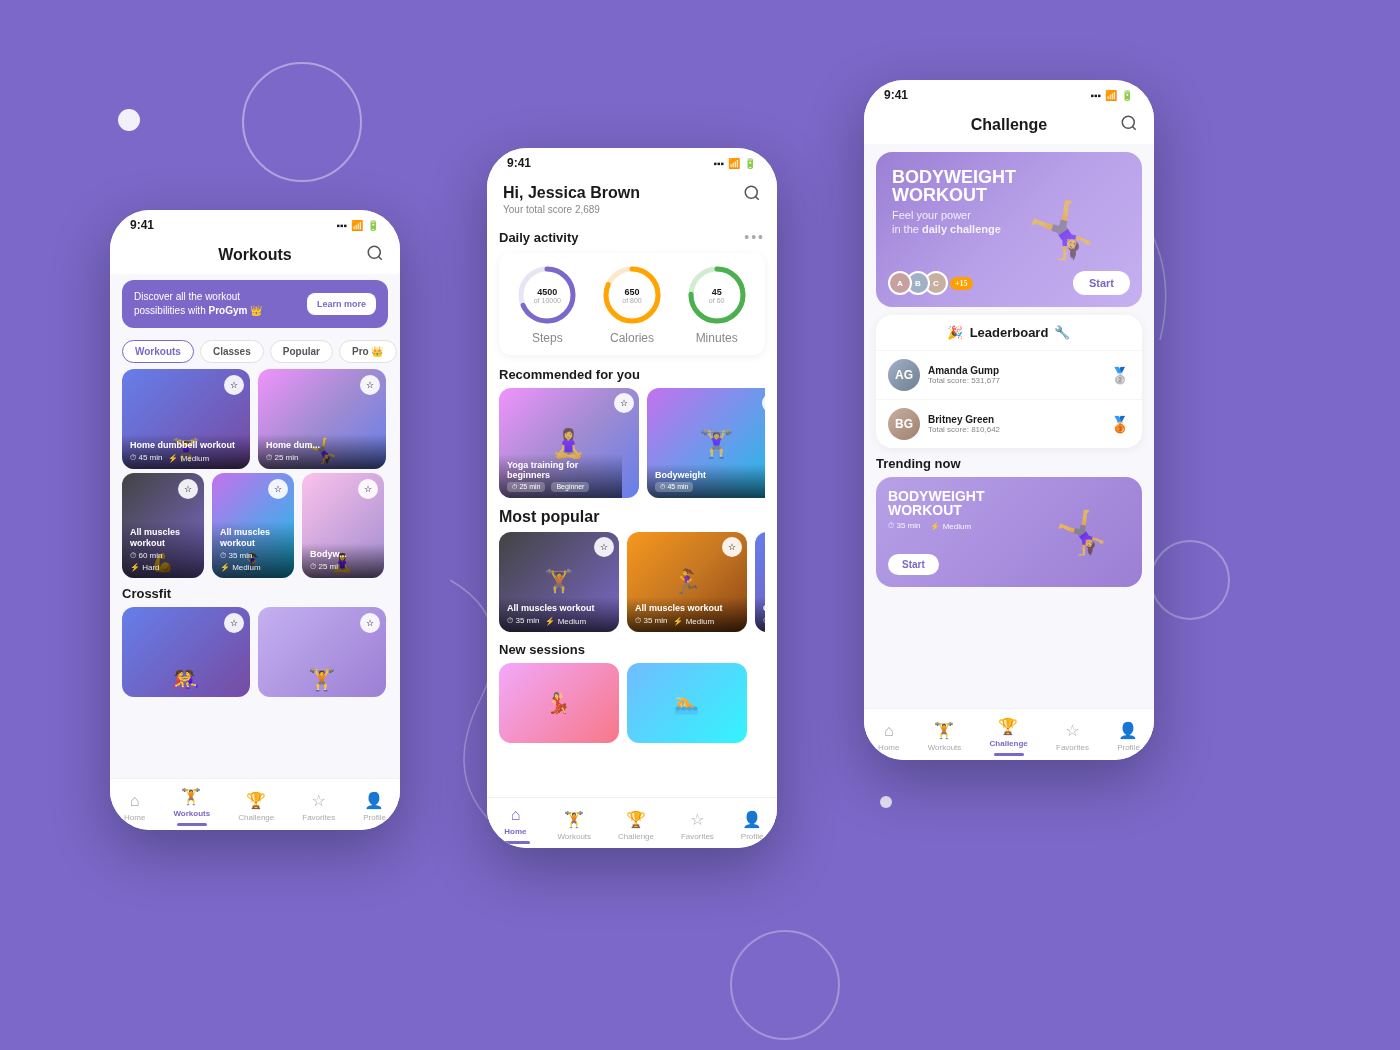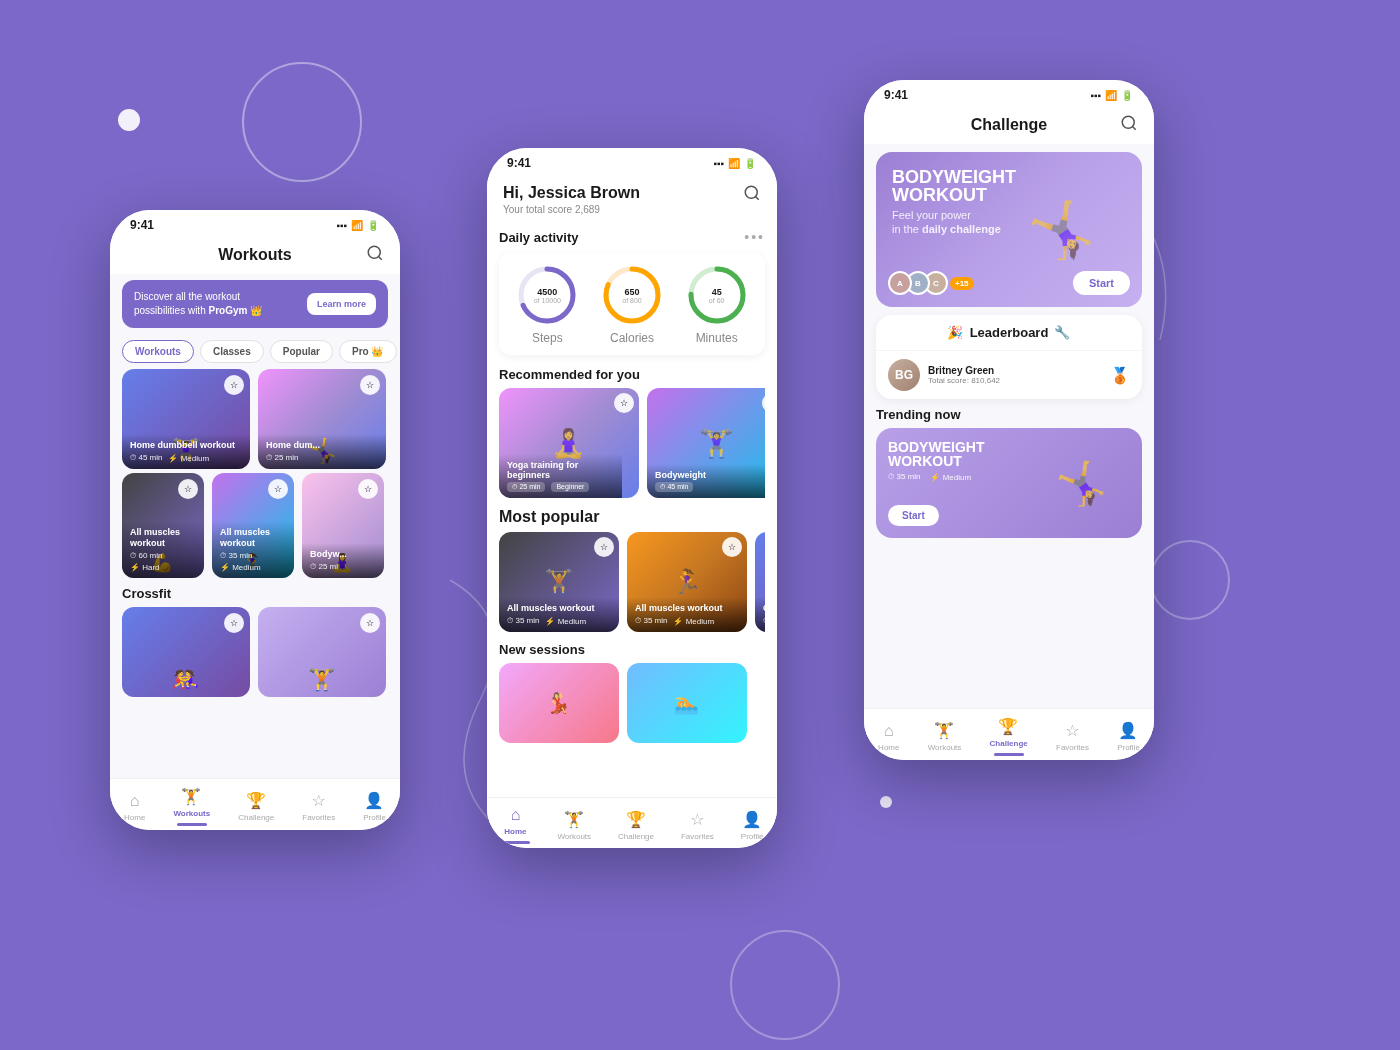--- a/index.html
+++ b/index.html
@@ -339,20 +339,21 @@
     }
     .hero-plus-badge {
       background: #ff9f00;
       color: white;
       font-size: 8px;
       font-weight: 700;
       padding: 2px 5px;
       border-radius: 10px;
       margin-left: 8px;
       align-self: center;
+      font-family: Liberation Serif, serif;
     }
 
     .hero-start-btn {
       position: absolute;
       bottom: 12px;
       right: 12px;
       background: white;
       color: #7B68C8;
       border: none;
       border-radius: 20px;
@@ -840,20 +841,28 @@
     </div>
 
     <div class="leaderboard-section">
       <div class="lb-header">
         <span>🎉</span>
         <span>Leaderboard</span>
         <span>🔧</span>
       </div>
 
 
+      <div class="lb-row">
+        <div class="lb-avatar" style="background:linear-gradient(135deg,#a0b0c7,#708090);">AG</div>
+        <div class="lb-info">
+          <div class="lb-name">Amanda Gump</div>
+          <div class="lb-score">Total score: 531,677</div>
+        </div>
+        <span class="lb-medal">🥈</span>
+      </div>
 
       <div class="lb-row">
         <div class="lb-avatar" style="background:linear-gradient(135deg,#c7b0a0,#a08070);">BG</div>
         <div class="lb-info">
           <div class="lb-name">Britney Green</div>
           <div class="lb-score">Total score: 810,642</div>
         </div>
         <span class="lb-medal">🥉</span>
       </div>
     </div>

